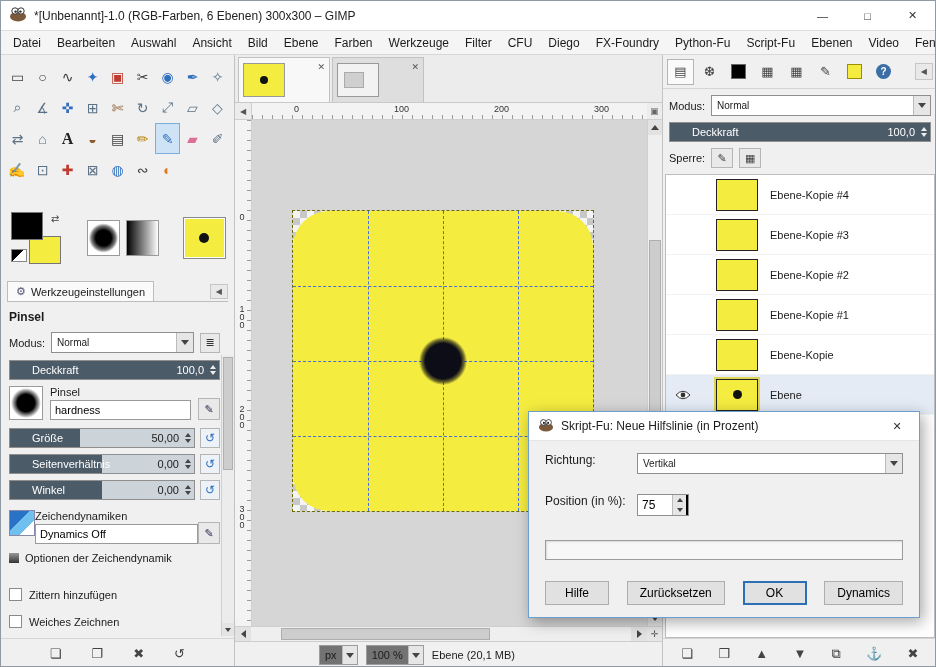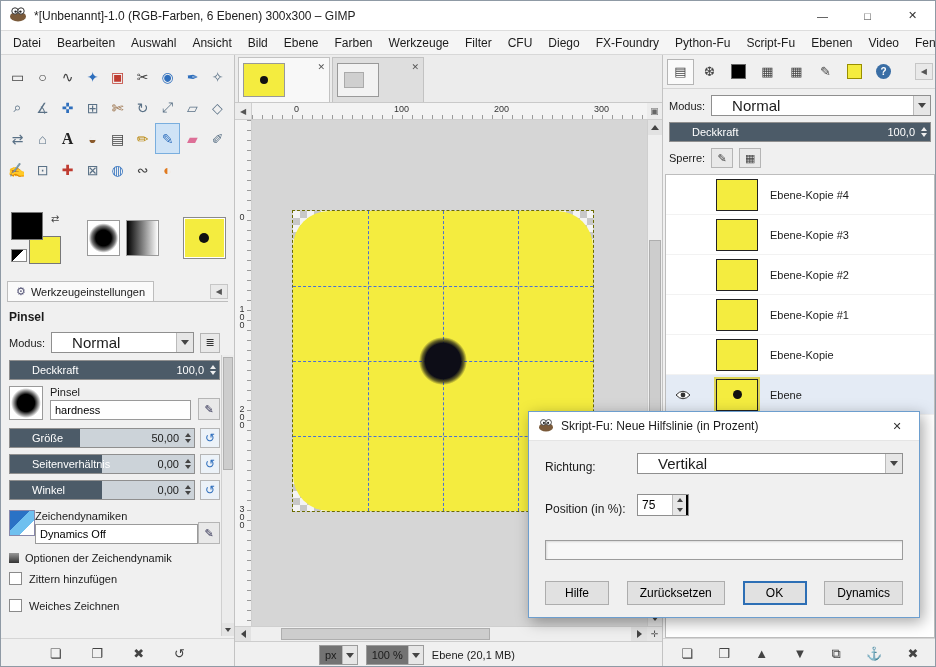--- a/index.html
+++ b/index.html
@@ -33,21 +33,21 @@
 .imgprev{width:48px;height:42px;margin-left:24px;border:1px solid #8a8a8a;background:#f4ec3f;position:relative;box-shadow:inset 0 0 0 1px #fff}
 .imgprev::after{content:"";position:absolute;left:50%;top:50%;width:10px;height:10px;margin:-5px;border-radius:50%;background:#111}
 .totabbar{display:flex;align-items:flex-end;margin:14px 6px 0 6px;border-bottom:1px solid #bdbdbd}
 .tabhead{display:flex;align-items:center;gap:5px;background:#fafafa;border:1px solid #bdbdbd;border-bottom:none;padding:3px 8px;font-size:11px}
 .tabhead .tico{font-size:11px;color:#557}
 .collapsebtn{margin-left:auto;font-size:8px;color:#555;padding:2px 5px;border:1px solid #c6c6c6;background:#e9e9e9;margin-bottom:2px}
 .toptions{padding:6px 14px 0 8px;font-size:11px}
 .ttitle{font-weight:bold;font-size:12px;margin:2px 0 8px}
 .orow{display:flex;align-items:center;gap:6px;margin-bottom:7px}
 .combo{display:flex;align-items:center;height:21px;border:1px solid #8f8f8f;background:#fff;flex:1}
-.combo .cval{padding:0 20px;flex:1;font-size:15px;white-space:nowrap;overflow:hidden}
+.combo .cval{padding:0 5px;flex:1;font-size:10px;white-space:nowrap;overflow:hidden}
 .combo .carr{width:17px;height:100%;display:flex;align-items:center;justify-content:center;background:#e6e6e6;border-left:1px solid #bbb}
 .tri-d{width:0;height:0;border-left:4px solid transparent;border-right:4px solid transparent;border-top:5px solid #444}
 .tri-u{width:0;height:0;border-left:4px solid transparent;border-right:4px solid transparent;border-bottom:5px solid #444}
 .tri-l{width:0;height:0;border-top:4px solid transparent;border-bottom:4px solid transparent;border-right:5px solid #444}
 .tri-r{width:0;height:0;border-top:4px solid transparent;border-bottom:4px solid transparent;border-left:5px solid #444}
 .minibtn{width:20px;height:20px;border:1px solid #b5b5b5;background:#e9e9e9;display:flex;align-items:center;justify-content:center;font-size:11px;color:#333;flex:none}
 .spinscale{position:relative;flex:1;height:20px;border:1px solid #8f8f8f;background:#ccd3d9;overflow:hidden}
 .spinscale .fill{position:absolute;left:0;top:0;bottom:0;background:#4c5b68}
 .spinscale .sl{position:absolute;left:22px;top:50%;transform:translateY(-50%);color:#fff;font-size:11px;white-space:nowrap}
 .spinscale .sv{position:absolute;right:15px;top:50%;transform:translateY(-50%);font-size:11px;color:#1b1b1b}
@@ -60,21 +60,21 @@
 .scalerow{display:flex;align-items:center;gap:5px;margin-bottom:6px}
 .resetbtn{width:20px;height:20px;border:1px solid #b5b5b5;background:#ecf2f8;color:#2f6fbd;font-size:12px;display:flex;align-items:center;justify-content:center;flex:none}
 .brushrow{display:flex;gap:7px;margin-bottom:8px}
 .bthumb{width:34px;height:34px;border:1px solid #9a9a9a;background:radial-gradient(circle,#000 0 38%,#999 55%,#fff 66%),#fff;flex:none}
 .bcol{flex:1;display:flex;flex-direction:column;gap:2px}
 .bcol .slbl{font-size:11px}
 .entry{height:20px;border:1px solid #9a9a9a;background:#fff;font-size:11px;padding:0 4px;width:100%}
 .editbtn{width:22px;height:22px;align-self:flex-end;border:1px solid #b5b5b5;background:#e9e9e9;font-size:11px;color:#335;flex:none}
 .dynrow{display:flex;margin:10px 0 8px}
 .dicon{width:26px;height:26px;border:1px solid #88a;background:linear-gradient(135deg,#2a72c5 0 40%,#6fc0ef 40% 70%,#fff 70%);flex:none}
-.exprow{display:flex;align-items:center;gap:6px;margin:4px 0 8px;font-size:11px}
+.exprow{display:flex;align-items:center;gap:6px;margin:4px 0 24px;font-size:11px}
 .expicon{width:10px;height:10px;background:linear-gradient(180deg,#999,#333)}
 .cbrow{display:flex;align-items:center;gap:7px;margin-bottom:14px;font-size:11px}
 .cb{width:13px;height:13px;border:1px solid #8a8a8a;background:#fff;flex:none}
 .tbbottom{position:absolute;left:0;bottom:0;width:100%;height:30px;display:flex;align-items:center;justify-content:space-around;padding:0 34px;border-top:1px solid #d5d5d5}
 .tbbtn{font-size:13px;color:#444}
 .toscroll{position:absolute;right:0;top:300px;bottom:32px;width:13px;background:#ececec;border-left:1px solid #d0d0d0;display:flex;flex-direction:column}
 .toscroll .track{flex:1;position:relative}
 .toscroll .thumb{position:absolute;left:1px;right:1px;top:2px;height:42%;background:#cdcdcd;border:1px solid #b0b0b0}
 .toscroll .sarr{height:13px;display:flex;align-items:center;justify-content:center;background:#e4e4e4}
 .toscroll .tri-d{border-left-width:3px;border-right-width:3px;border-top-width:4px}
@@ -144,21 +144,21 @@
 .lrow.active .lthumb{box-shadow:0 0 0 2px #ded554}
 .lname{margin-left:12px;font-size:11px}
 .dockbtns{height:30px;display:flex;align-items:center;justify-content:space-around;border-top:1px solid #d5d5d5;padding:0 6px}
 .dockbtn{font-size:13px;color:#444}
 
 #dialog{position:absolute;left:527px;top:410px;width:392px;height:207px;background:#f0f0f0;border:1px solid #6d9ece;box-shadow:3px 4px 14px rgba(0,0,0,.35);z-index:40;display:flex;flex-direction:column}
 .dtitle{height:29px;background:#fff;display:flex;align-items:center;gap:7px;padding:0 2px 0 9px;border-bottom:1px solid #e5e5e5}
 .dtitle .dtext{font-size:12px;flex:1}
 .dclose{width:40px;height:100%;display:flex;align-items:center;justify-content:center;font-size:11px;color:#333}
 .dbody{flex:1;padding:12px 16px;display:flex;flex-direction:column}
-.drowd{display:flex;align-items:flex-end;margin-bottom:20px}
+.drowd{display:flex;align-items:flex-start;margin-bottom:20px}
 .dlbl{width:92px;font-size:12px;flex:none}
 .spin{display:flex;height:22px;border:1px solid #8f8f8f;background:#000000;width:52px}
 .spin input{border:none;width:34px;font-size:12px;padding:0 4px;outline:none}
 .spinb{width:14px;display:flex;flex-direction:column;border-left:1px solid #bbb}
 .spinb .sb{flex:1;display:flex;align-items:center;justify-content:center;background:#e6e6e6}
 .spinb .tri-u{border-left-width:3px;border-right-width:3px;border-bottom-width:4px}
 .spinb .tri-d{border-left-width:3px;border-right-width:3px;border-top-width:4px}
 .dprog{height:20px;border:1px solid #9c9c9c;background:#f7f7f7;box-shadow:inset 1px 1px 2px rgba(0,0,0,.12);margin:4px 0 16px}
 .dbtns{display:flex;justify-content:space-between;margin-top:auto}
 .btn{min-width:64px;padding:0 12px;height:24px;background:#e1e1e1;border:1px solid #adadad;font-size:12px;display:flex;align-items:center;justify-content:center}

